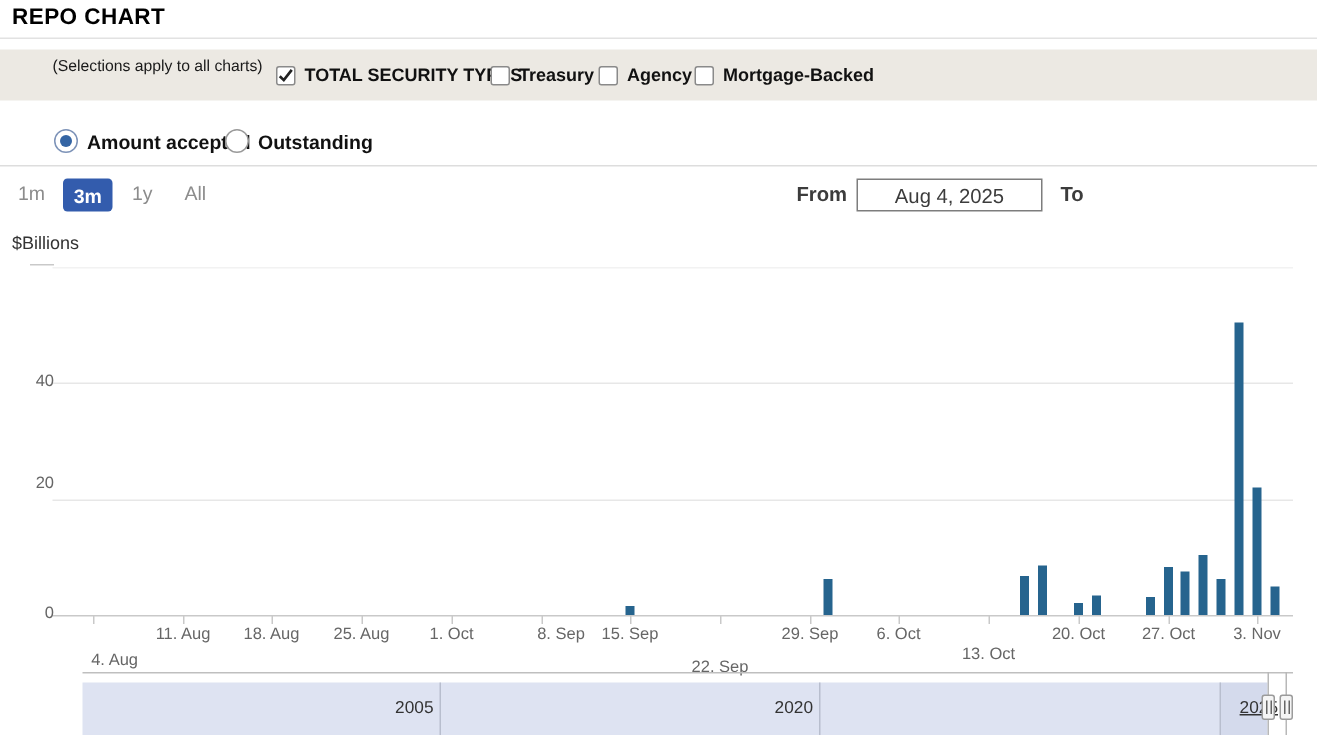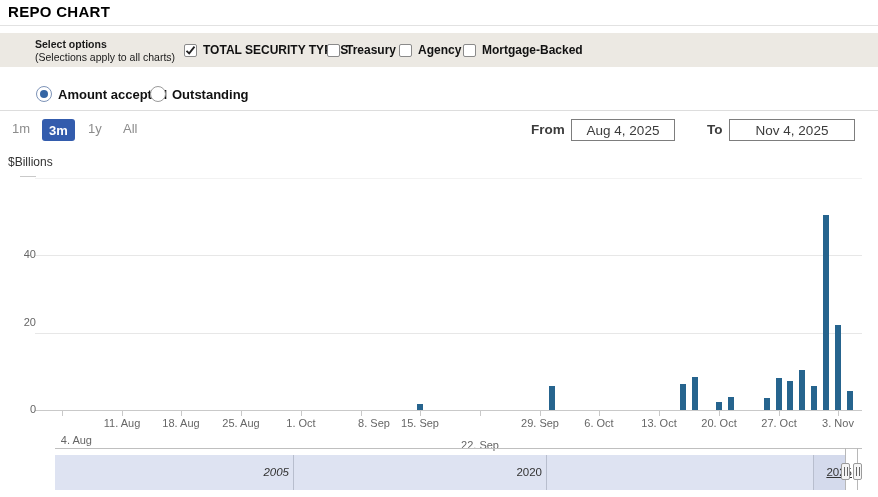--- a/index.html
+++ b/index.html
@@ -54,21 +54,20 @@
 </head>
 <body>
 
 <div id="app">
 
   <div class="abs page-title">REPO CHART</div>
   <div class="abs title-rule"></div>
 
   <div class="abs options-bar">
     <div class="abs select-options">
-      <div class="l1">Select options</div>
       <div class="l2">(Selections apply to all charts)</div>
     </div>
     <div id="checkboxes">
         <div class="abs cb-group" style="left: 184px;">
           <div class="cb-box" style="position: relative;">
             <svg width="11" height="11" viewBox="0 0 11 11">
               <path d="M1.5 5.8 L4.2 8.4 L9.5 1.6" stroke="#222" stroke-width="1.8" fill="none"></path>
             </svg>
           </div>
           <div class="cb-label">TOTAL SECURITY TYPES</div>
@@ -103,23 +102,22 @@
   <div class="abs radio-rule"></div>
 
   <div id="presets">
       <div class="abs preset" style="left: 12px;">1m</div>
       <div class="abs preset sel" style="left: 42px;">3m</div>
       <div class="abs preset" style="left: 88px;">1y</div>
       <div class="abs preset" style="left: 123px;">All</div>
     </div>
 
   <div class="abs range-label" style="left:531px">From</div>
-  <input class="abs date-input" style="left: 571px; width: 104px;" value="Aug 4, 2025">
+  <input class="abs date-input" style="left: 571px; width: 124px;" value="Aug 4, 2025">
   <div class="abs range-label" style="left:707px">To</div>
-  <input class="abs date-input" style="left: 729px; width: 126px;" value="Nov 4, 2025">
 
   <div class="abs y-axis-title">$Billions</div>
 
   <div id="chart">
       <div class="abs gridline" style="left: 35px; width: 827px; top: 178px; background: rgb(242, 242, 242);"></div>
       <div class="abs gridline" style="left: 35px; width: 827px; top: 255px; background: rgb(231, 231, 231);"></div>
       <div class="abs gridline" style="left: 35px; width: 827px; top: 333px; background: rgb(231, 231, 231);"></div>
       <div class="abs" style="left: 20px; top: 176px; width: 16px; height: 1px; background: rgb(201, 201, 201);"></div>
       <div class="abs axis-line" style="left: 35px; width: 827px; top: 410px;"></div>
       <div class="abs ylab" style="left: 8px; top: 403px;">0</div>
@@ -139,21 +137,21 @@
       <div class="abs xlab" style="left: 344px; top: 417px;">8. Sep</div>
       <div class="abs xtick" style="left: 420px; top: 410px;"></div>
       <div class="abs xlab" style="left: 390px; top: 417px;">15. Sep</div>
       <div class="abs xtick" style="left: 480px; top: 410px;"></div>
       <div class="abs xlab" style="left: 450px; top: 439px;">22. Sep</div>
       <div class="abs xtick" style="left: 540px; top: 410px;"></div>
       <div class="abs xlab" style="left: 510px; top: 417px;">29. Sep</div>
       <div class="abs xtick" style="left: 599px; top: 410px;"></div>
       <div class="abs xlab" style="left: 569px; top: 417px;">6. Oct</div>
       <div class="abs xtick" style="left: 659px; top: 410px;"></div>
-      <div class="abs xlab" style="left: 629px; top: 417px;">13. Oct</div>
+      <div class="abs xlab" style="left: 629px; top: 430px;">13. Oct</div>
       <div class="abs xtick" style="left: 719px; top: 410px;"></div>
       <div class="abs xlab" style="left: 689px; top: 417px;">20. Oct</div>
       <div class="abs xtick" style="left: 779px; top: 410px;"></div>
       <div class="abs xlab" style="left: 749px; top: 417px;">27. Oct</div>
       <div class="abs xtick" style="left: 838px; top: 410px;"></div>
       <div class="abs xlab" style="left: 808px; top: 417px;">3. Nov</div>
       <div class="abs bar" style="left: 417px; top: 404px; height: 6px; background: rgb(38, 100, 142);"></div>
       <div class="abs bar" style="left: 549px; top: 386px; height: 24px; background: rgb(38, 100, 142);"></div>
       <div class="abs bar" style="left: 680px; top: 384px; height: 26px; background: rgb(38, 100, 142);"></div>
       <div class="abs bar" style="left: 692px; top: 377px; height: 33px; background: rgb(38, 100, 142);"></div>
@@ -166,21 +164,21 @@
       <div class="abs bar" style="left: 811px; top: 386px; height: 24px; background: rgb(38, 100, 142);"></div>
       <div class="abs bar" style="left: 823px; top: 215px; height: 195px; background: rgb(38, 100, 142);"></div>
       <div class="abs bar" style="left: 835px; top: 325px; height: 85px; background: rgb(38, 100, 142);"></div>
       <div class="abs bar" style="left: 847px; top: 391px; height: 19px; background: rgb(38, 100, 142);"></div>
     </div>
   <div id="navigator">
       <div class="abs nav-outline" style="left: 55px; top: 448px; width: 807px; height: 1px;"></div>
       <div class="abs nav-mask" style="left: 55px; width: 758px; background: rgb(222, 227, 242);"></div>
       <div class="abs nav-mask" style="left: 813px; width: 32px; background: rgb(212, 218, 236);"></div>
       <div class="abs nav-divider" style="left: 293px;"></div>
-      <div class="abs nav-year" style="left: 219px; font-style: italic;">2005</div>
+      <div class="abs nav-year" style="left: 219px;">2005</div>
       <div class="abs nav-divider" style="left: 546px;"></div>
       <div class="abs nav-year" style="left: 472px;">2020</div>
       <div class="abs nav-divider" style="left: 813px;"></div>
       <div class="abs nav-year" style="left: 782px; text-decoration: underline;">2025</div>
       <div class="abs nav-handle-line" style="left: 845px;"></div>
       <div class="abs nav-handle" style="left: 841px;">
         <div class="grip"></div>
         <div class="grip"></div>
       </div>
       <div class="abs nav-handle-line" style="left: 857px;"></div>

